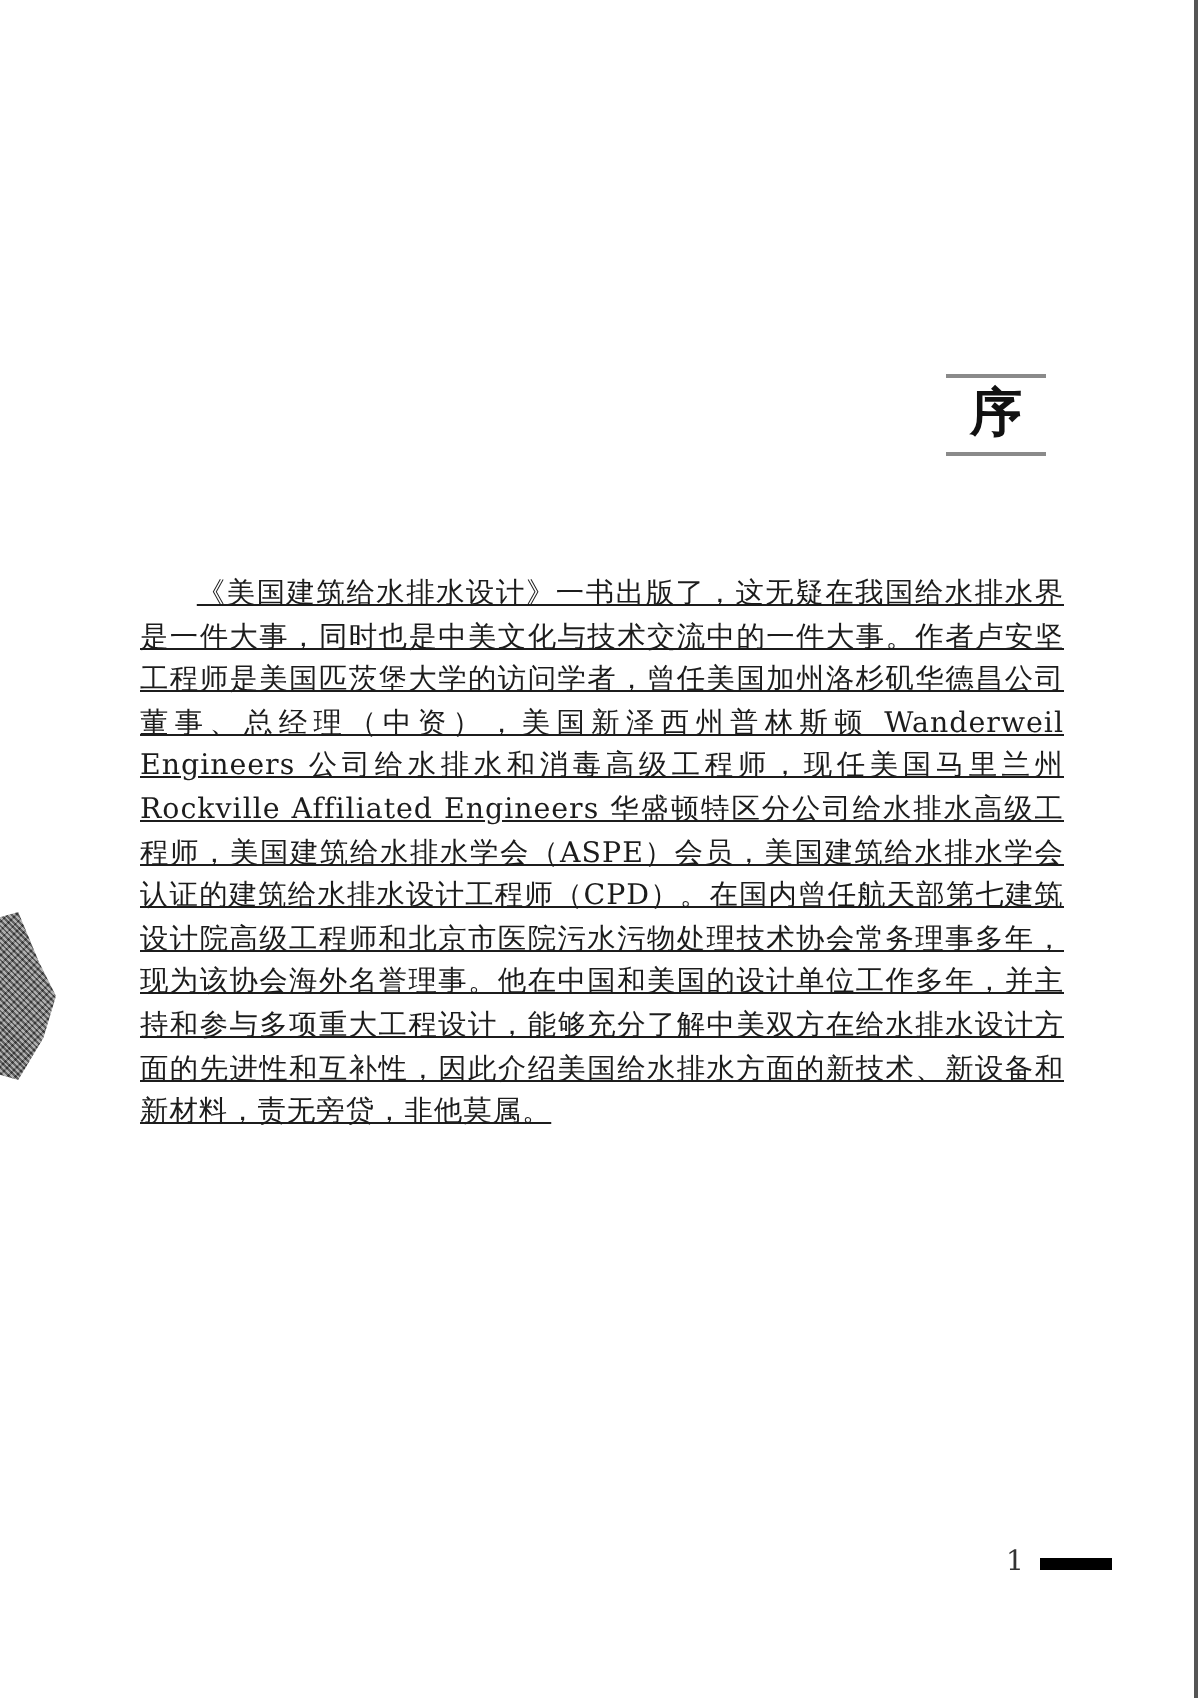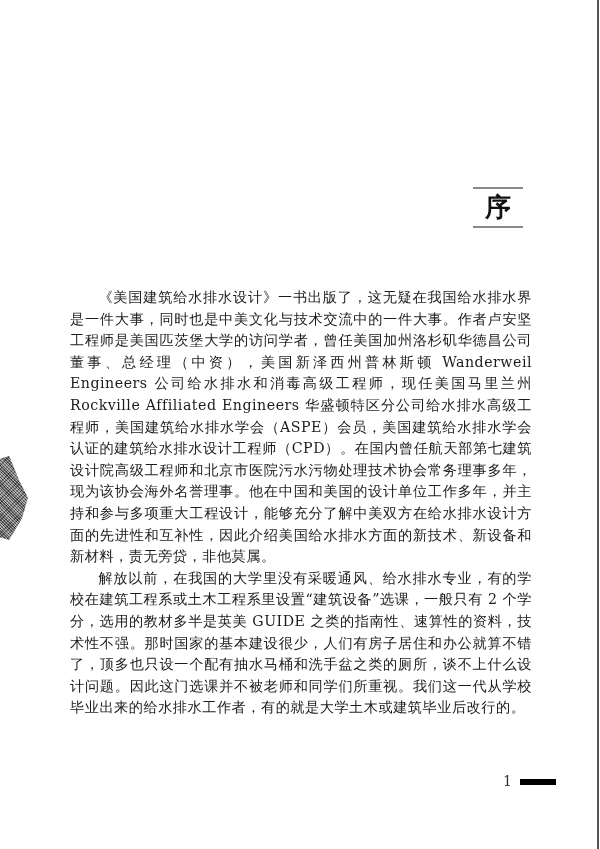--- a/index.html
+++ b/index.html
@@ -77,20 +77,21 @@
       width: 462px;
       font-size: 14.2px;
       line-height: 21.6px;
       color: #1c1c1c;
       letter-spacing: 0.5px;
     }
     .para {
       margin: 0;
       text-indent: 2em;
       text-align: justify;
+      text-decoration: underline;
     }
     .page-footer {
       position: absolute;
       left: 503px;
       top: 772px;
       height: 18px;
     }
     .page-number {
       position: absolute;
       left: 0;
@@ -119,21 +120,20 @@
   <div class="scan-blob"></div>
 
   <div class="chapter-heading">
     <div class="rule top"></div>
     <div class="title">序</div>
     <div class="rule bottom"></div>
   </div>
 
   <div class="body-text">
     <p class="para">《美国建筑给水排水设计》一书出版了，这无疑在我国给水排水界是一件大事，同时也是中美文化与技术交流中的一件大事。作者卢安坚工程师是美国匹茨堡大学的访问学者，曾任美国加州洛杉矶华德昌公司董事、总经理（中资），美国新泽西州普林斯顿 Wanderweil Engineers 公司给水排水和消毒高级工程师，现任美国马里兰州 Rockville Affiliated Engineers 华盛顿特区分公司给水排水高级工程师，美国建筑给水排水学会（ASPE）会员，美国建筑给水排水学会认证的建筑给水排水设计工程师（CPD）。在国内曾任航天部第七建筑设计院高级工程师和北京市医院污水污物处理技术协会常务理事多年，现为该协会海外名誉理事。他在中国和美国的设计单位工作多年，并主持和参与多项重大工程设计，能够充分了解中美双方在给水排水设计方面的先进性和互补性，因此介绍美国给水排水方面的新技术、新设备和新材料，责无旁贷，非他莫属。</p>
-    <p class="para">解放以前，在我国的大学里没有采暖通风、给水排水专业，有的学校在建筑工程系或土木工程系里设置“建筑设备”选课，一般只有 2 个学分，选用的教材多半是英美 GUIDE 之类的指南性、速算性的资料，技术性不强。那时国家的基本建设很少，人们有房子居住和办公就算不错了，顶多也只设一个配有抽水马桶和洗手盆之类的厕所，谈不上什么设计问题。因此这门选课并不被老师和同学们所重视。我们这一代从学校毕业出来的给水排水工作者，有的就是大学土木或建筑毕业后改行的。</p>
   </div>
 
   <div class="page-footer">
     <span class="page-number">1</span>
     <div class="page-bar"></div>
   </div>
 
 </div>
 
 </body></html>

